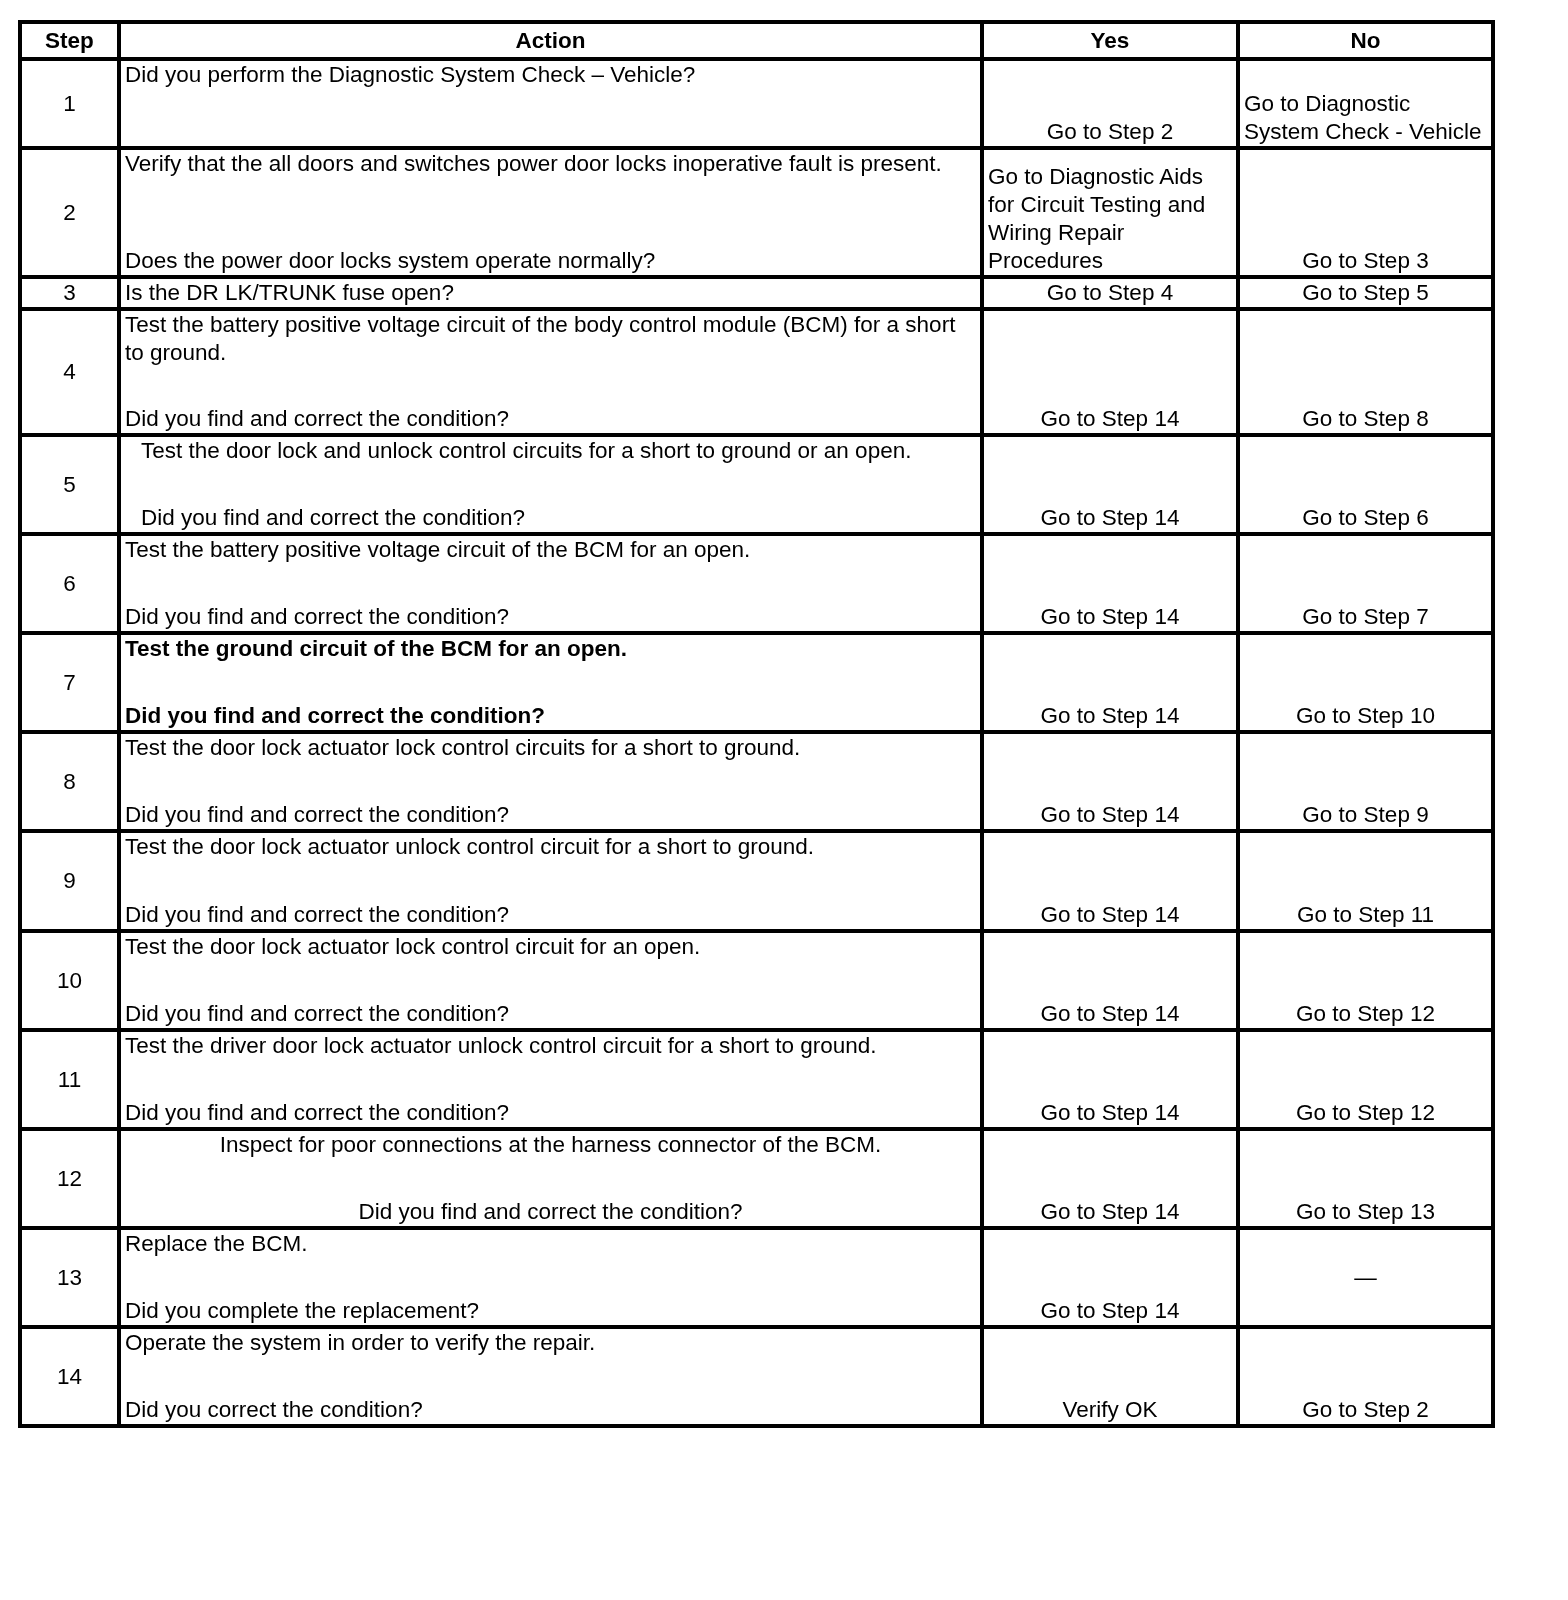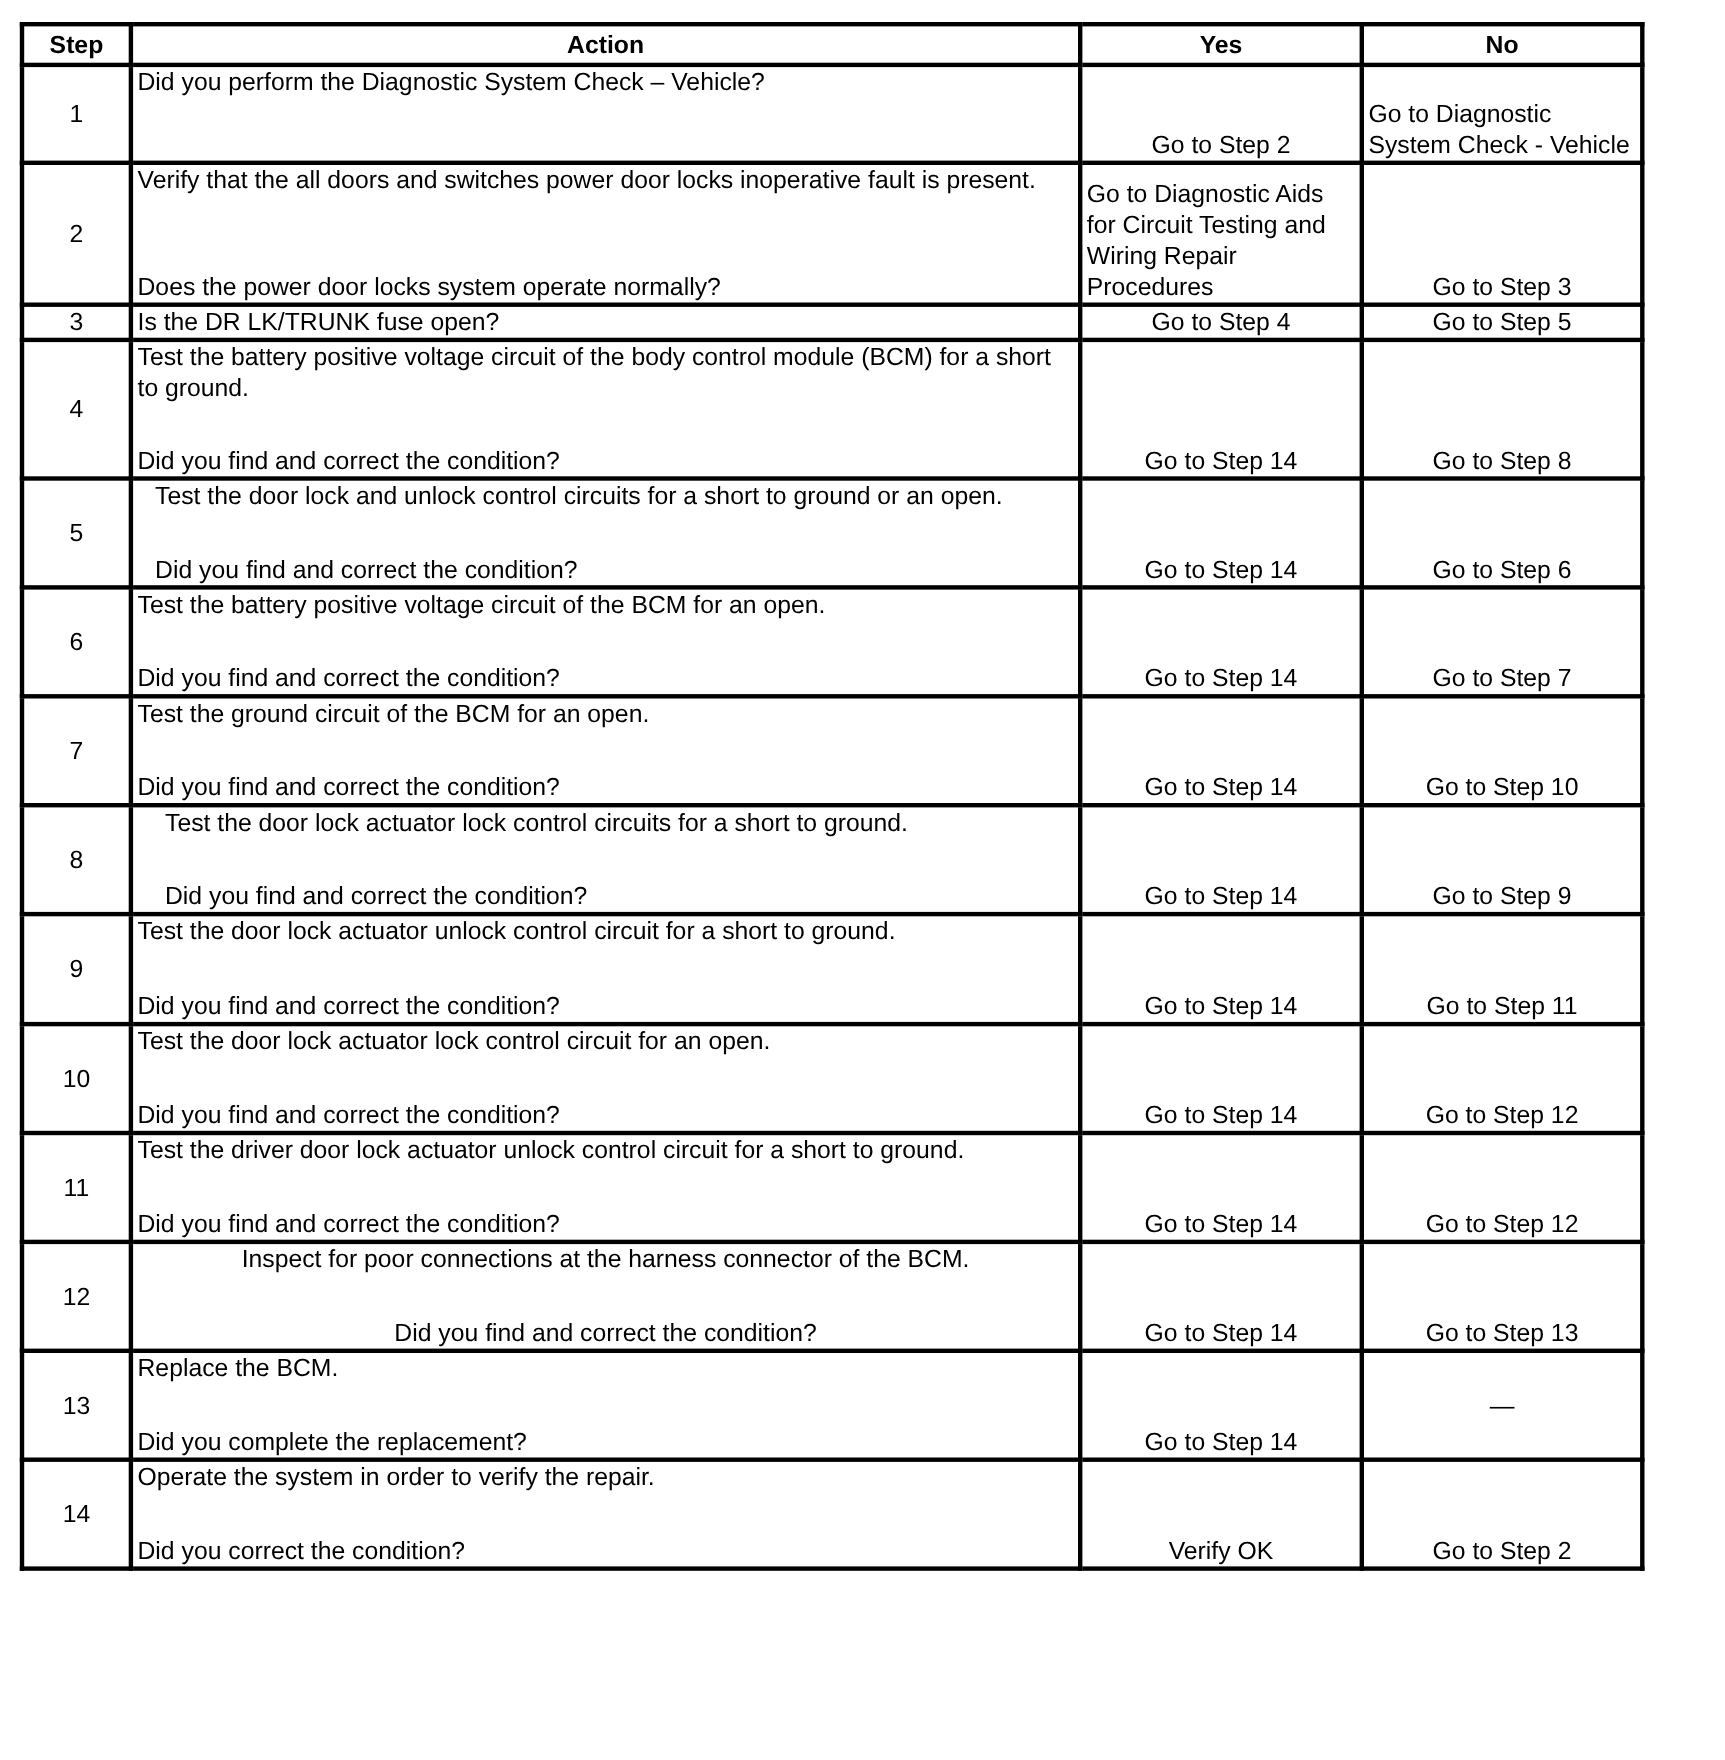--- a/index.html
+++ b/index.html
@@ -109,32 +109,32 @@
             <div>Test the battery positive voltage circuit of the BCM for an open.</div>
             <div class="q">Did you find and correct the condition?</div>
           </div>
         </td>
         <td class="yes">Go to Step 14</td>
         <td class="no">Go to Step 7</td>
       </tr>
       <tr style="height: 97px;">
         <td class="step">7</td>
         <td>
-          <div class="action" style="min-height: 95px;">
+          <div class="action" style="min-height: 95px; font-weight: bold;">
             <div>Test the ground circuit of the BCM for an open.</div>
             <div class="q">Did you find and correct the condition?</div>
           </div>
         </td>
         <td class="yes">Go to Step 14</td>
         <td class="no">Go to Step 10</td>
       </tr>
       <tr style="height: 97px;">
         <td class="step">8</td>
         <td>
-          <div class="action" style="min-height: 95px; margin-left: 25px;">
+          <div class="action" style="min-height: 95px;">
             <div>Test the door lock actuator lock control circuits for a short to ground.</div>
             <div class="q">Did you find and correct the condition?</div>
           </div>
         </td>
         <td class="yes">Go to Step 14</td>
         <td class="no">Go to Step 9</td>
       </tr>
       <tr style="height: 97px;">
         <td class="step">9</td>
         <td>

